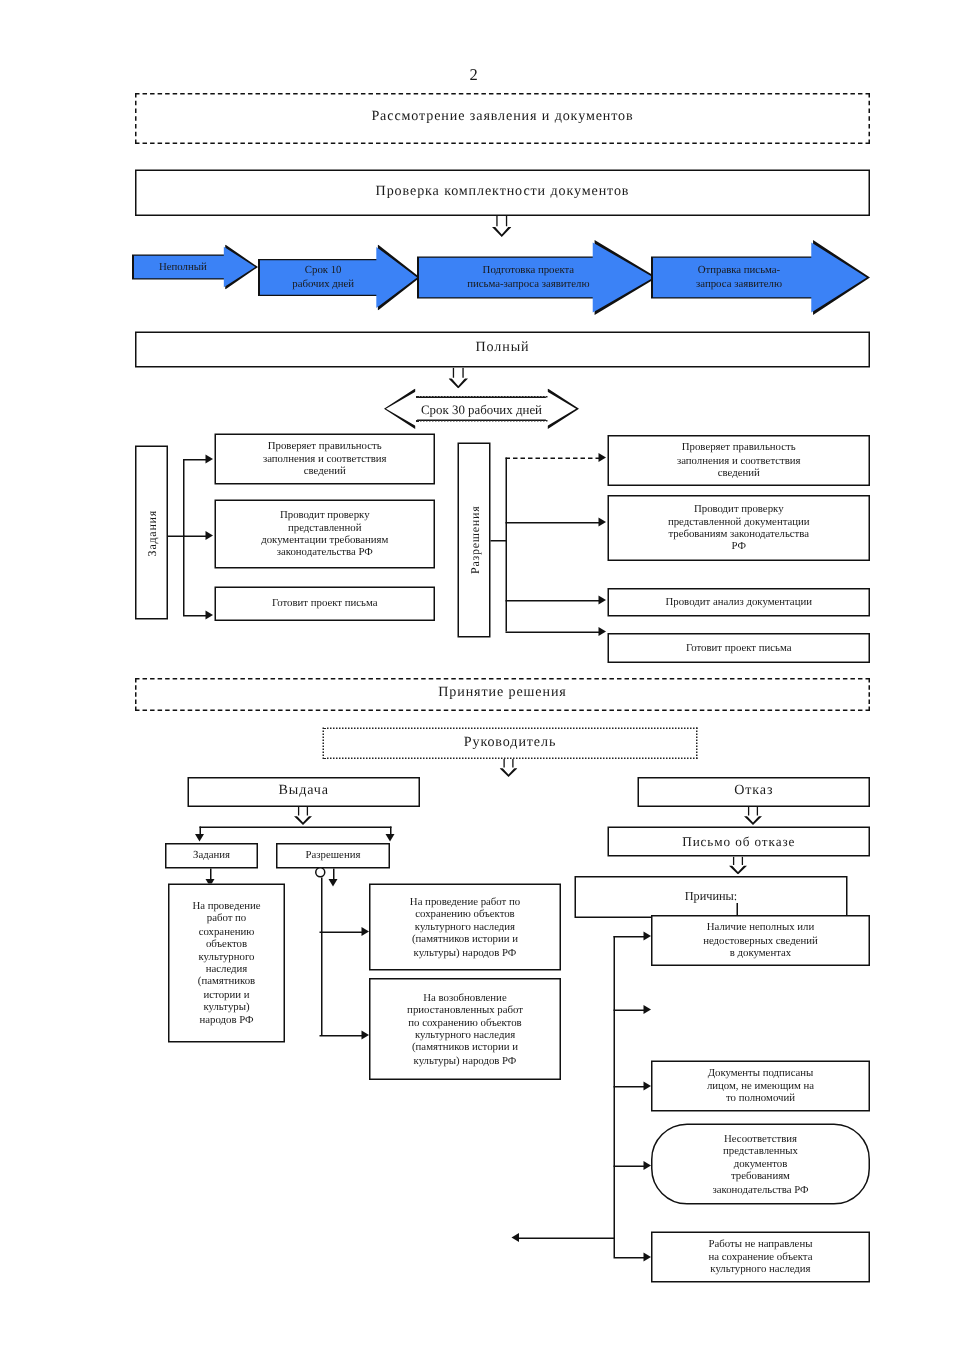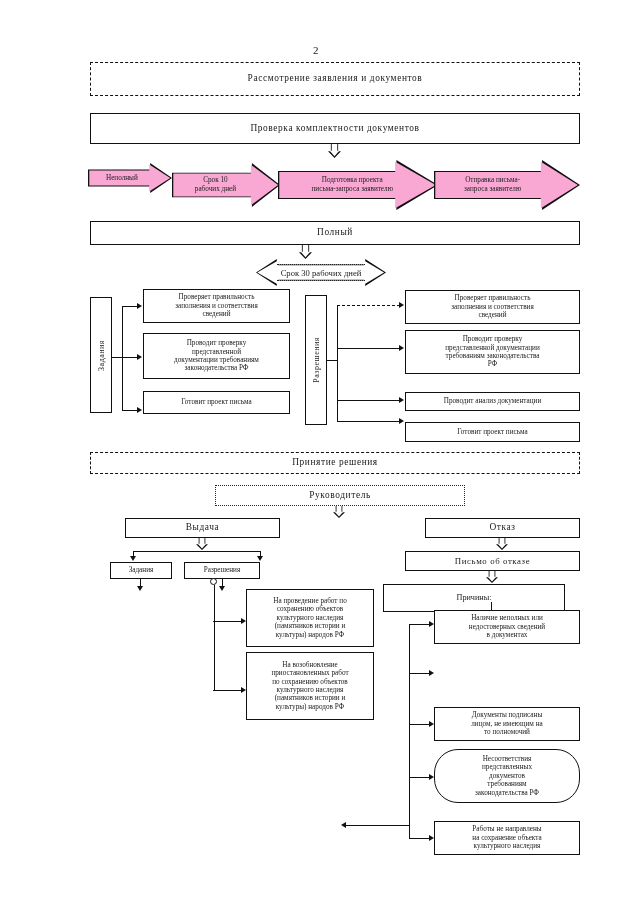--- a/index.html
+++ b/index.html
@@ -39,21 +39,21 @@
   .vbox span{
     writing-mode:vertical-rl;transform:rotate(180deg);
     font-size:8px;letter-spacing:.5px;white-space:nowrap;
   }
   .chevwrap{position:absolute;}
   .chevwrap .fill{
     position:absolute;inset:0;background:#111;
     clip-path:polygon(0 22%,74% 22%,74% 0,100% 50%,74% 100%,74% 78%,0 78%);
   }
   .chevwrap .inner{
-    position:absolute;inset:1.3px;background:#f9a8d4;
+    position:absolute;inset:1.3px;background:#3b82f6;
     clip-path:polygon(0 22.4%,73.6% 22.4%,73.6% 0.8%,99.4% 50%,73.6% 99.2%,73.6% 77.6%,0 77.6%);
     display:flex;align-items:center;justify-content:center;text-align:center;line-height:1.2;
   }
   .chevwrap .inner > span{display:block;padding-right:20%;}
 
   
   .dbanner{position:absolute;}
   .dbanner .fill{
     position:absolute;inset:0;background:#111;
     clip-path:polygon(0 50%,16% 0,16% 20%,84% 20%,84% 0,100% 50%,84% 100%,84% 80%,16% 80%,16% 100%);
@@ -225,20 +225,30 @@
   <div class="vl" style="left:222px;top:579px;height:9px;"></div>
   <div class="ahd" style="left:218.6px;top:586px;"></div>
 
   <div class="circ" style="left:210px;top:578px;"></div>
   <div class="vl" style="left:213.5px;top:585px;height:105px;"></div>
   <div class="hl" style="left:213px;top:621px;width:29px;"></div>
   <div class="ahr" style="left:241px;top:617.6px;"></div>
   <div class="hl" style="left:213px;top:690px;width:29px;"></div>
   <div class="ahr" style="left:241px;top:686.6px;"></div>
 
+  <div class="box t7" style="left:112px;top:589px;width:78px;height:106px;white-space:pre-line;">На проведение
+работ по
+сохранению
+объектов
+культурного
+наследия
+(памятников
+истории и
+культуры)
+народов РФ</div>
 
   <div class="box t7" style="left:246px;top:589px;width:128px;height:58px;white-space:pre-line;">На проведение работ по
 сохранению объектов
 культурного наследия
 (памятников истории и
 культуры) народов РФ</div>
   <div class="box t7" style="left:246px;top:652px;width:128px;height:68px;white-space:pre-line;">На возобновление
 приостановленных работ
 по сохранению объектов
 культурного наследия

